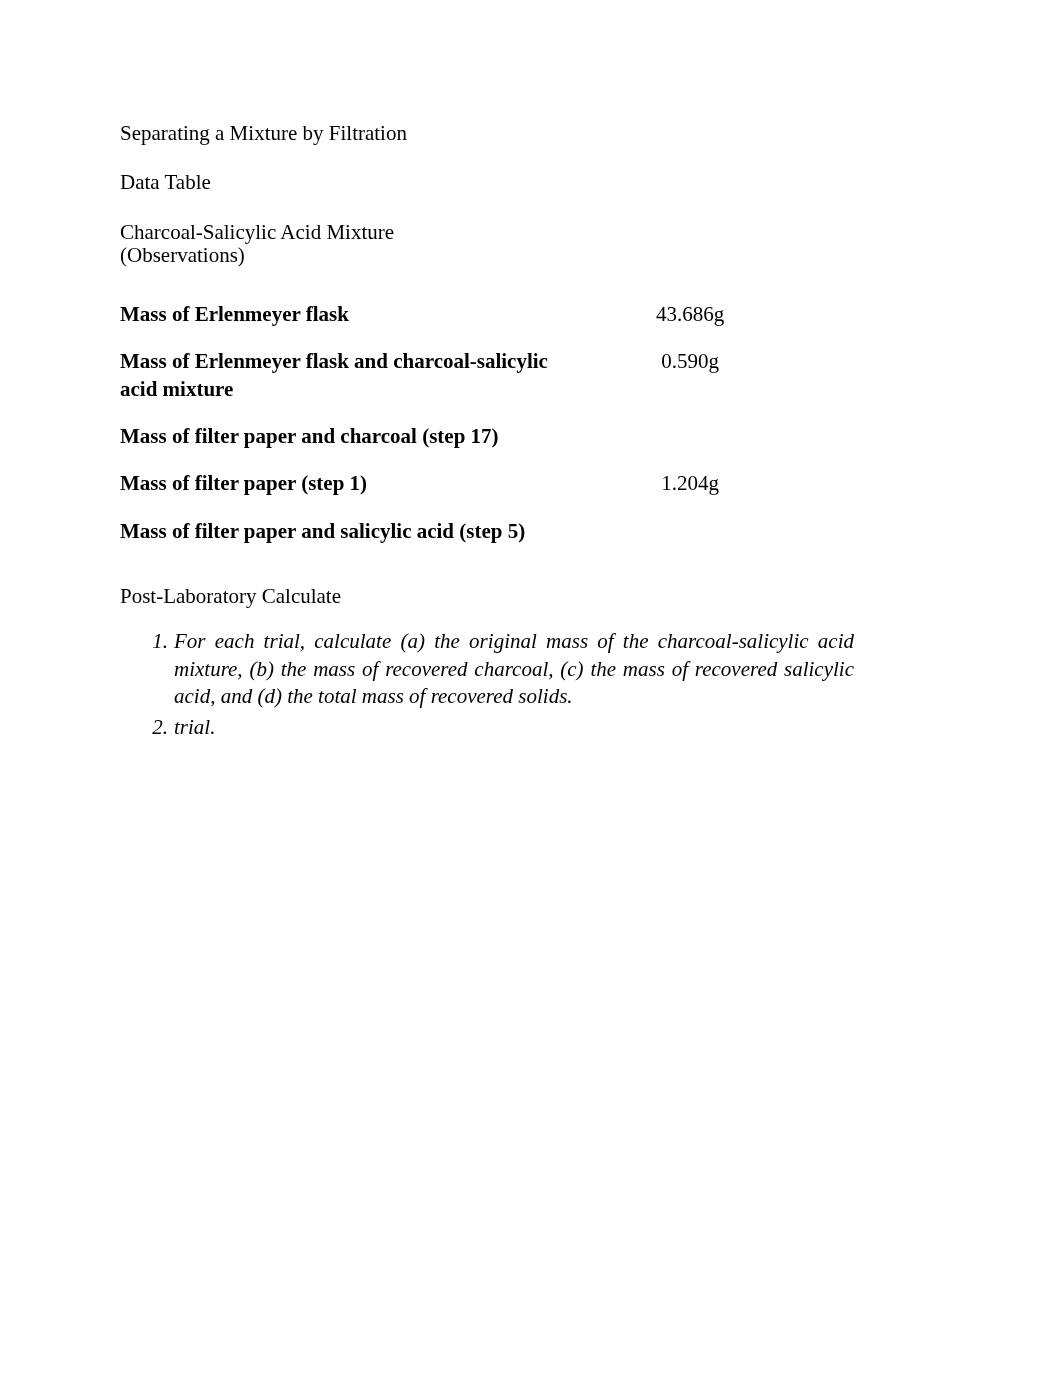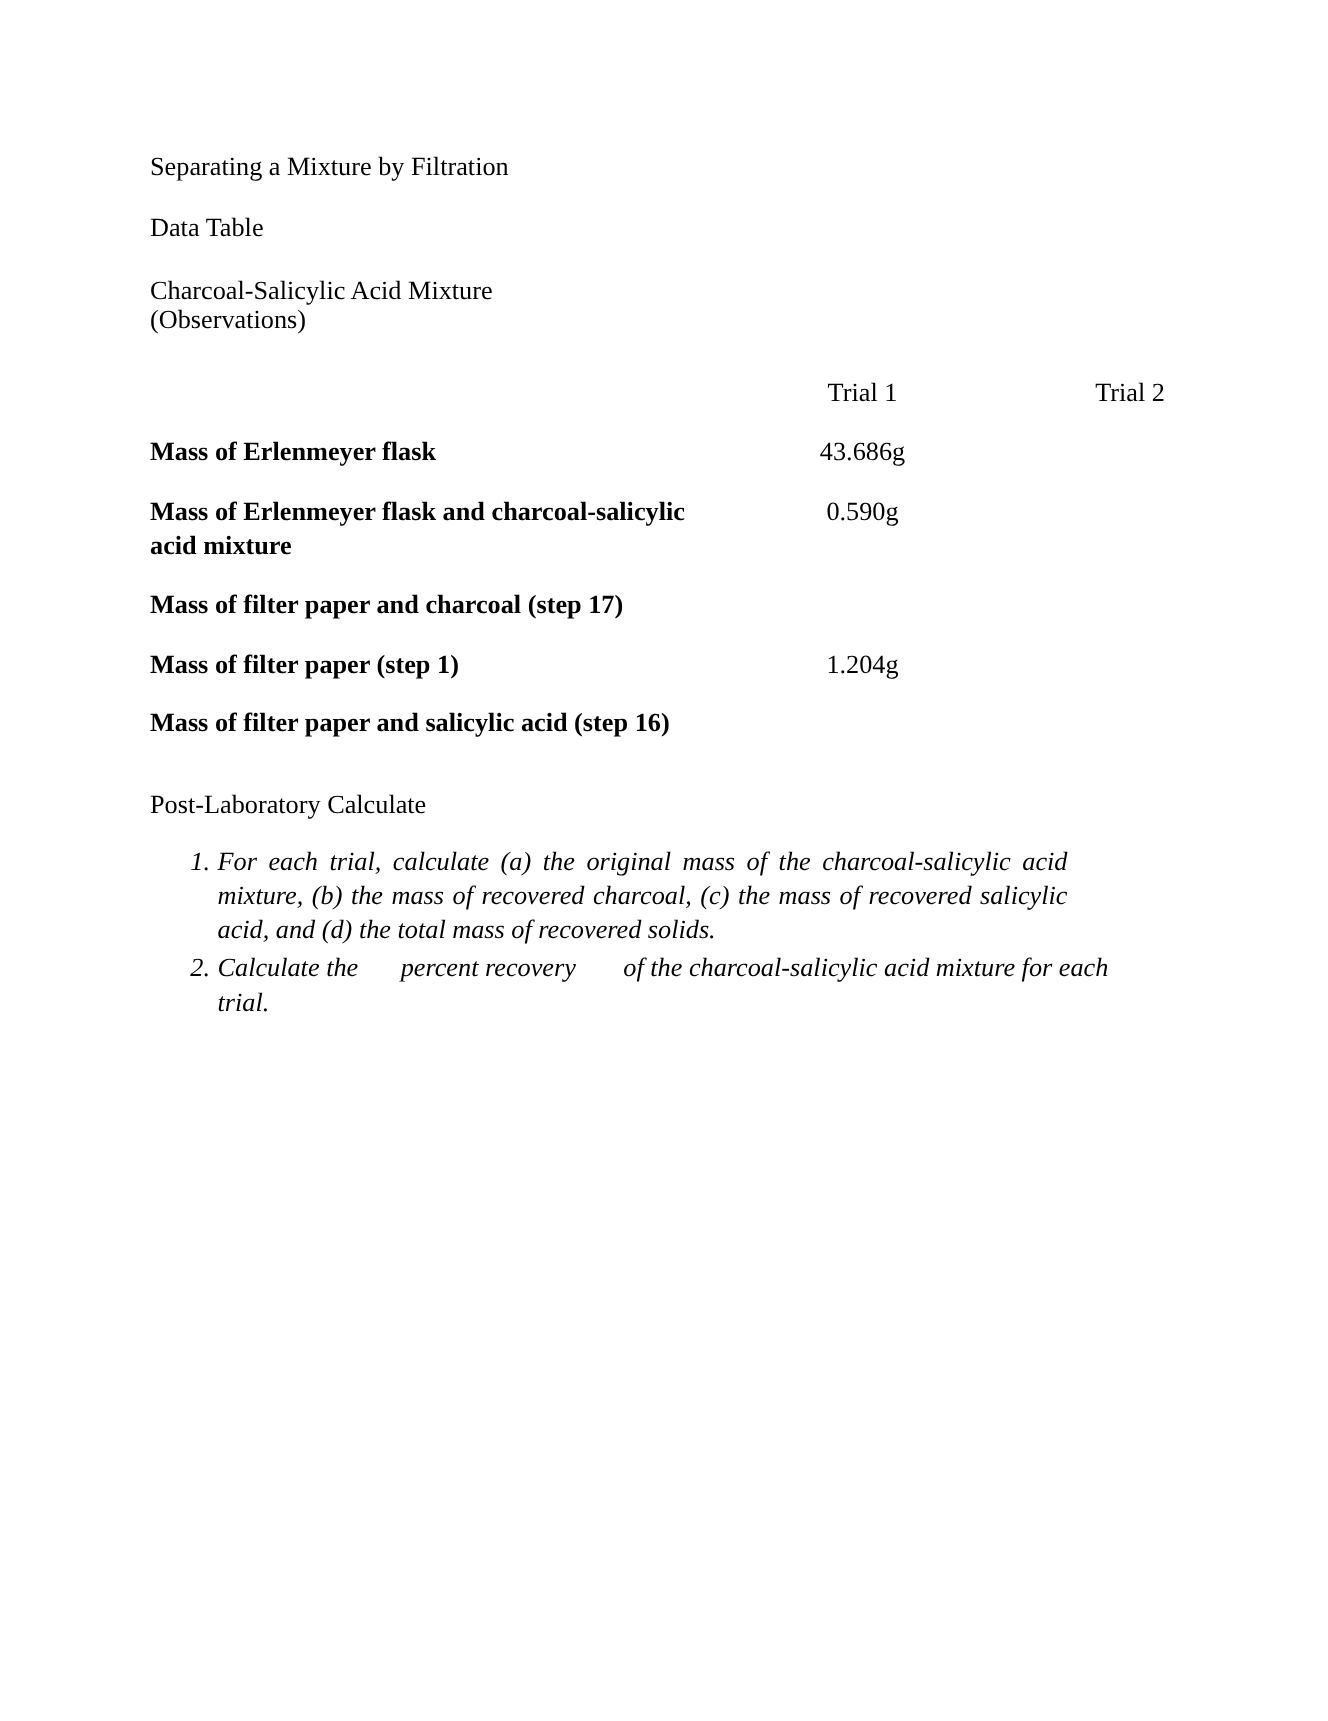--- a/index.html
+++ b/index.html
@@ -93,25 +93,20 @@
 
 <div class="block">Separating a Mixture by Filtration</div>
 
 <div class="block">Data Table</div>
 
 <div>Charcoal-Salicylic Acid Mixture</div>
 <div class="block obs">(Observations)</div>
 
 <table class="data">
   <tbody>
-      <tr>
-    <td class="label"></td>
-    <td class="val1">Trial 1</td>
-    <td class="val2">Trial 2</td>
-  </tr>
   <tr>
     <td class="label">Mass of Erlenmeyer flask</td>
     <td class="val1">43.686g</td>
     <td class="val2"></td>
   </tr>
   <tr>
     <td class="label">Mass of Erlenmeyer flask and charcoal-salicylic acid mixture</td>
     <td class="val1">0.590g</td>
     <td class="val2"></td>
   </tr>
@@ -119,34 +114,27 @@
     <td class="label">Mass of filter paper and charcoal (step 17)</td>
     <td class="val1"></td>
     <td class="val2"></td>
   </tr>
   <tr>
     <td class="label">Mass of filter paper (step 1)</td>
     <td class="val1">1.204g</td>
     <td class="val2"></td>
   </tr>
   <tr>
-    <td class="label">Mass of filter paper and salicylic acid (step 16)</td>
+    <td class="label">Mass of filter paper and salicylic acid (step 5)</td>
     <td class="val1"></td>
     <td class="val2"></td>
   </tr>
 </tbody>
   </table>
 
 <div class="qheader">Post-Laboratory Calculate</div>
 
 <ol class="questions">
   <li class="q1">For each trial, calculate (a) the original mass of the charcoal-salicylic acid mixture, (b) the mass of recovered charcoal, (c) the mass of recovered salicylic acid, and (d) the total mass of recovered solids.</li>
   <li class="q2">
-    <div class="spread-line">
-      <span class="sg1">Calculate the</span>
-      <span class="gap1"></span>
-      <span class="sg2">percent recovery</span>
-      <span class="gap2"></span>
-      <span class="sg3">of the charcoal-salicylic acid mixture for each</span>
-    </div>
     <div>trial.</div>
   </li>
 </ol>
 
 </body></html>

